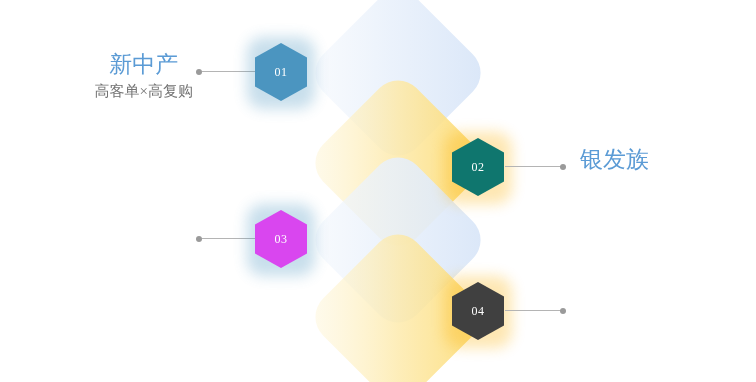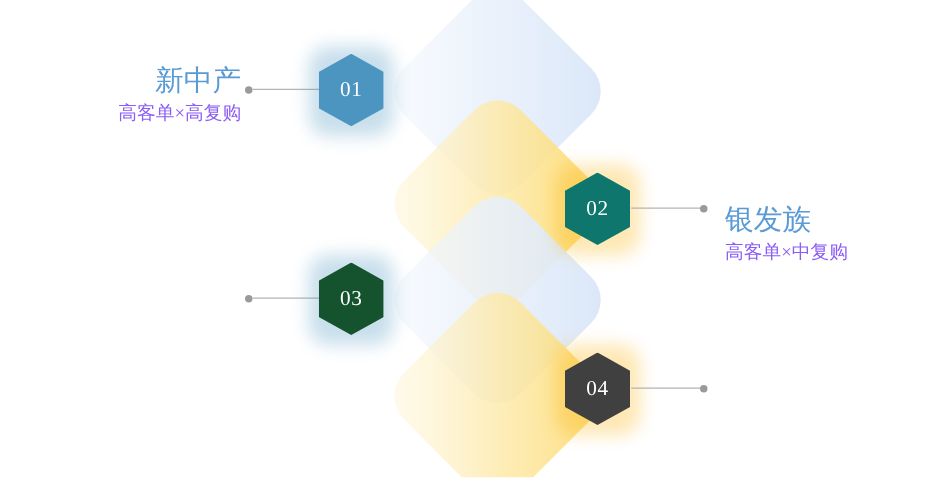--- a/index.html
+++ b/index.html
@@ -44,47 +44,47 @@
     width: 52px;
     height: 58px;
     display: flex;
     align-items: center;
     justify-content: center;
     clip-path: polygon(50% 0%, 100% 25%, 100% 75%, 50% 100%, 0% 75%, 0% 25%);
   }
   .hex-num {
     color: #ffffff;
     font-family: "Liberation Serif", "DejaVu Serif", serif;
-    font-size: 17px;
+    font-size: 12px;
     letter-spacing: 0.5px;
     line-height: 1;
     padding-bottom: 1px;
   }
   .hex-glow {
     position: absolute;
     width: 68px; height: 72px;
     border-radius: 16px;
     filter: blur(7px);
     opacity: .30;
   }
 
   
   .label-block { position: absolute; }
-  .label-block.right-side { text-align: left; margin-top: 16px; }
-  .label-block.left-side  { text-align: right; }
+  .label-block.right-side { text-align: left; }
+  .label-block.left-side  { text-align: center; }
 
   .title {
     color: #5b9bd5;
     font-size: 23px;
     font-family: "Liberation Serif", "DejaVu Serif", serif;
     line-height: 1.15;
     white-space: nowrap;
   }
   .subtitle {
-    color: #8b5cf6;
+    color: #737373;
     font-size: 15px;
     font-family: "Liberation Serif", "DejaVu Serif", serif;
     line-height: 1.2;
     margin-top: 4px;
     white-space: nowrap;
   }
 </style>
 </head>
 <body>
 
@@ -143,27 +143,26 @@
   </div>
 
   <div class="hex-glow" style="left:444px; top:132px; background:#fbb003;"></div>
   <div class="hex" style="left:452px; top:138px; background:#0f766e;">
     <span class="hex-num">02</span>
   </div>
   <div class="connector" style="left:505px; top:166px; width:57px;"></div>
   <div class="dot" style="left:560px; top:164px;"></div>
   <div class="label-block right-side" style="left:580px; top:147px;">
     <div class="title">银发族</div>
-    <div class="subtitle">高客单×中复购</div>
   </div>
 
   <div class="dot" style="left:196px; top:236px;"></div>
   <div class="connector" style="left:202px; top:238px; width:56px;"></div>
   <div class="hex-glow" style="left:247px; top:204px; background:#4b95c0;"></div>
-  <div class="hex" style="left:255px; top:210px; background:#14532d;">
+  <div class="hex" style="left:255px; top:210px; background:#d946ef;">
     <span class="hex-num">03</span>
   </div>
 
   <div class="hex-glow" style="left:444px; top:276px; background:#fbb003;"></div>
   <div class="hex" style="left:452px; top:282px; background:#404040;">
     <span class="hex-num">04</span>
   </div>
   <div class="connector" style="left:505px; top:310px; width:57px;"></div>
   <div class="dot" style="left:560px; top:308px;"></div>
   <div class="label-block right-side" style="left:580px; top:291px;">

